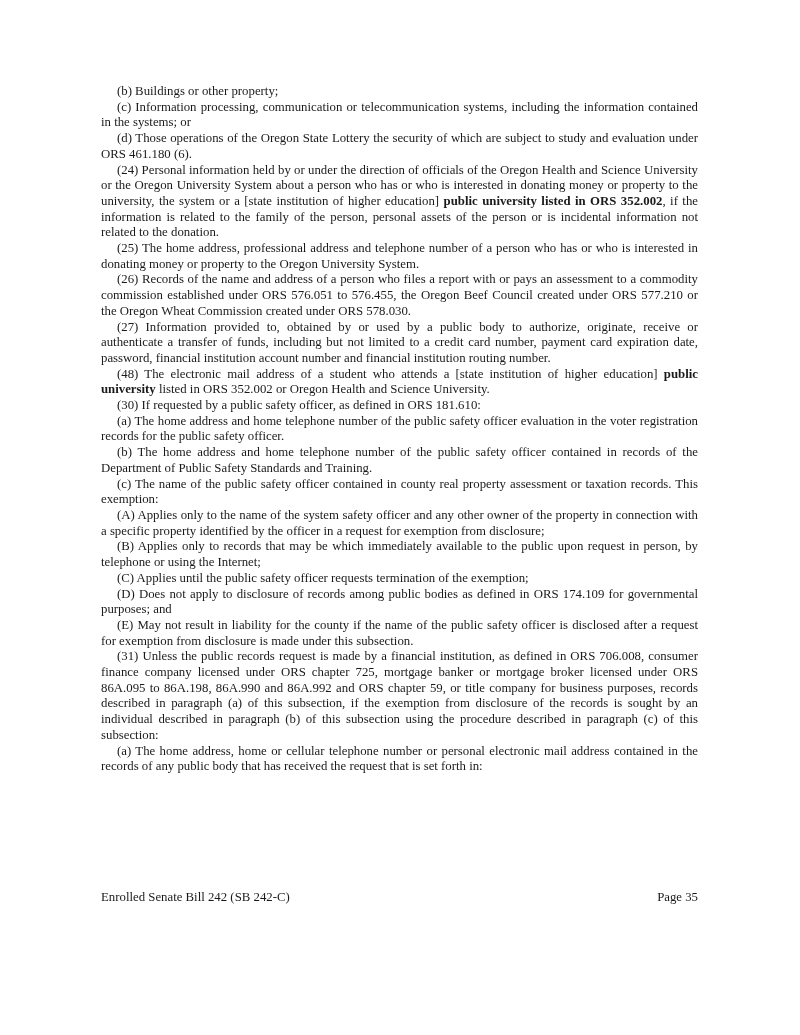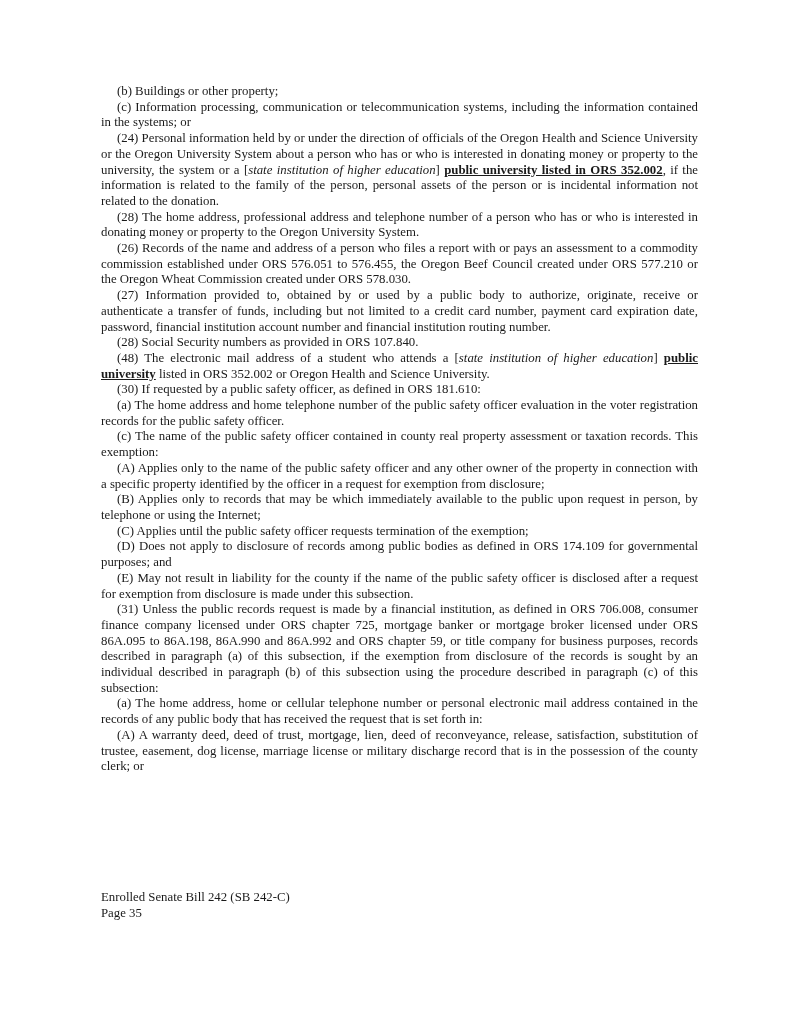--- a/index.html
+++ b/index.html
@@ -27,57 +27,56 @@
     color: #1a1a1a;
     font-size: 12.8px;
     line-height: 15.7px;
   }
   .body-text p {
     margin: 0;
     padding: 0;
     text-indent: 16px;
     text-align: justify;
   }
-  .it { font-style: italic; }
-  .bd { font-weight: bold; text-decoration: underline; }
+  .it { }
+  .bd { font-weight: bold; }
   .footer {
     position: absolute;
     left: 101px;
     right: 102px;
     top: 890px;
     display: flex;
     justify-content: space-between;
     color: #1a1a1a;
     font-size: 12.8px;
     line-height: 15.7px;
-    flex-direction: column;
   }
 </style>
 </head>
 <body>
 
 <div class="page">
   <div class="body-text">
       <p><span>(b) Buildings or other property;</span></p>
       <p><span>(c) Information processing, communication or telecommunication systems, including the information contained in the systems; or</span></p>
+      <p><span>(d) Those operations of the Oregon State Lottery the security of which are subject to study and evaluation under ORS 461.180 (6).</span></p>
       <p><span>(24) Personal information held by or under the direction of officials of the Oregon Health and Science University or the Oregon University System about a person who has or who is interested in donating money or property to the university, the system or a [</span><span class="it">state institution of higher education</span><span>] </span><span class="bd">public university listed in ORS 352.002</span><span>, if the information is related to the family of the person, personal assets of the person or is incidental information not related to the donation.</span></p>
-      <p><span>(28) The home address, professional address and telephone number of a person who has or who is interested in donating money or property to the Oregon University System.</span></p>
+      <p><span>(25) The home address, professional address and telephone number of a person who has or who is interested in donating money or property to the Oregon University System.</span></p>
       <p><span>(26) Records of the name and address of a person who files a report with or pays an assessment to a commodity commission established under ORS 576.051 to 576.455, the Oregon Beef Council created under ORS 577.210 or the Oregon Wheat Commission created under ORS 578.030.</span></p>
       <p><span>(27) Information provided to, obtained by or used by a public body to authorize, originate, receive or authenticate a transfer of funds, including but not limited to a credit card number, payment card expiration date, password, financial institution account number and financial institution routing number.</span></p>
-      <p><span>(28) Social Security numbers as provided in ORS 107.840.</span></p>
       <p><span>(48) The electronic mail address of a student who attends a [</span><span class="it">state institution of higher education</span><span>] </span><span class="bd">public university</span><span> listed in ORS 352.002 or Oregon Health and Science University.</span></p>
       <p><span>(30) If requested by a public safety officer, as defined in ORS 181.610:</span></p>
       <p><span>(a) The home address and home telephone number of the public safety officer evaluation in the voter registration records for the public safety officer.</span></p>
+      <p><span>(b) The home address and home telephone number of the public safety officer contained in records of the Department of Public Safety Standards and Training.</span></p>
       <p><span>(c) The name of the public safety officer contained in county real property assessment or taxation records. This exemption:</span></p>
-      <p><span>(A) Applies only to the name of the public safety officer and any other owner of the property in connection with a specific property identified by the officer in a request for exemption from disclosure;</span></p>
+      <p><span>(A) Applies only to the name of the system safety officer and any other owner of the property in connection with a specific property identified by the officer in a request for exemption from disclosure;</span></p>
       <p><span>(B) Applies only to records that may be which immediately available to the public upon request in person, by telephone or using the Internet;</span></p>
       <p><span>(C) Applies until the public safety officer requests termination of the exemption;</span></p>
       <p><span>(D) Does not apply to disclosure of records among public bodies as defined in ORS 174.109 for governmental purposes; and</span></p>
       <p><span>(E) May not result in liability for the county if the name of the public safety officer is disclosed after a request for exemption from disclosure is made under this subsection.</span></p>
       <p><span>(31) Unless the public records request is made by a financial institution, as defined in ORS 706.008, consumer finance company licensed under ORS chapter 725, mortgage banker or mortgage broker licensed under ORS 86A.095 to 86A.198, 86A.990 and 86A.992 and ORS chapter 59, or title company for business purposes, records described in paragraph (a) of this subsection, if the exemption from disclosure of the records is sought by an individual described in paragraph (b) of this subsection using the procedure described in paragraph (c) of this subsection:</span></p>
       <p><span>(a) The home address, home or cellular telephone number or personal electronic mail address contained in the records of any public body that has received the request that is set forth in:</span></p>
-      <p><span>(A) A warranty deed, deed of trust, mortgage, lien, deed of reconveyance, release, satisfaction, substitution of trustee, easement, dog license, marriage license or military discharge record that is in the possession of the county clerk; or</span></p>
     </div>
   <div class="footer">
     <span>Enrolled Senate Bill 242 (SB 242-C)</span>
     <span>Page 35</span>
   </div>
 </div>
 
 </body></html>

